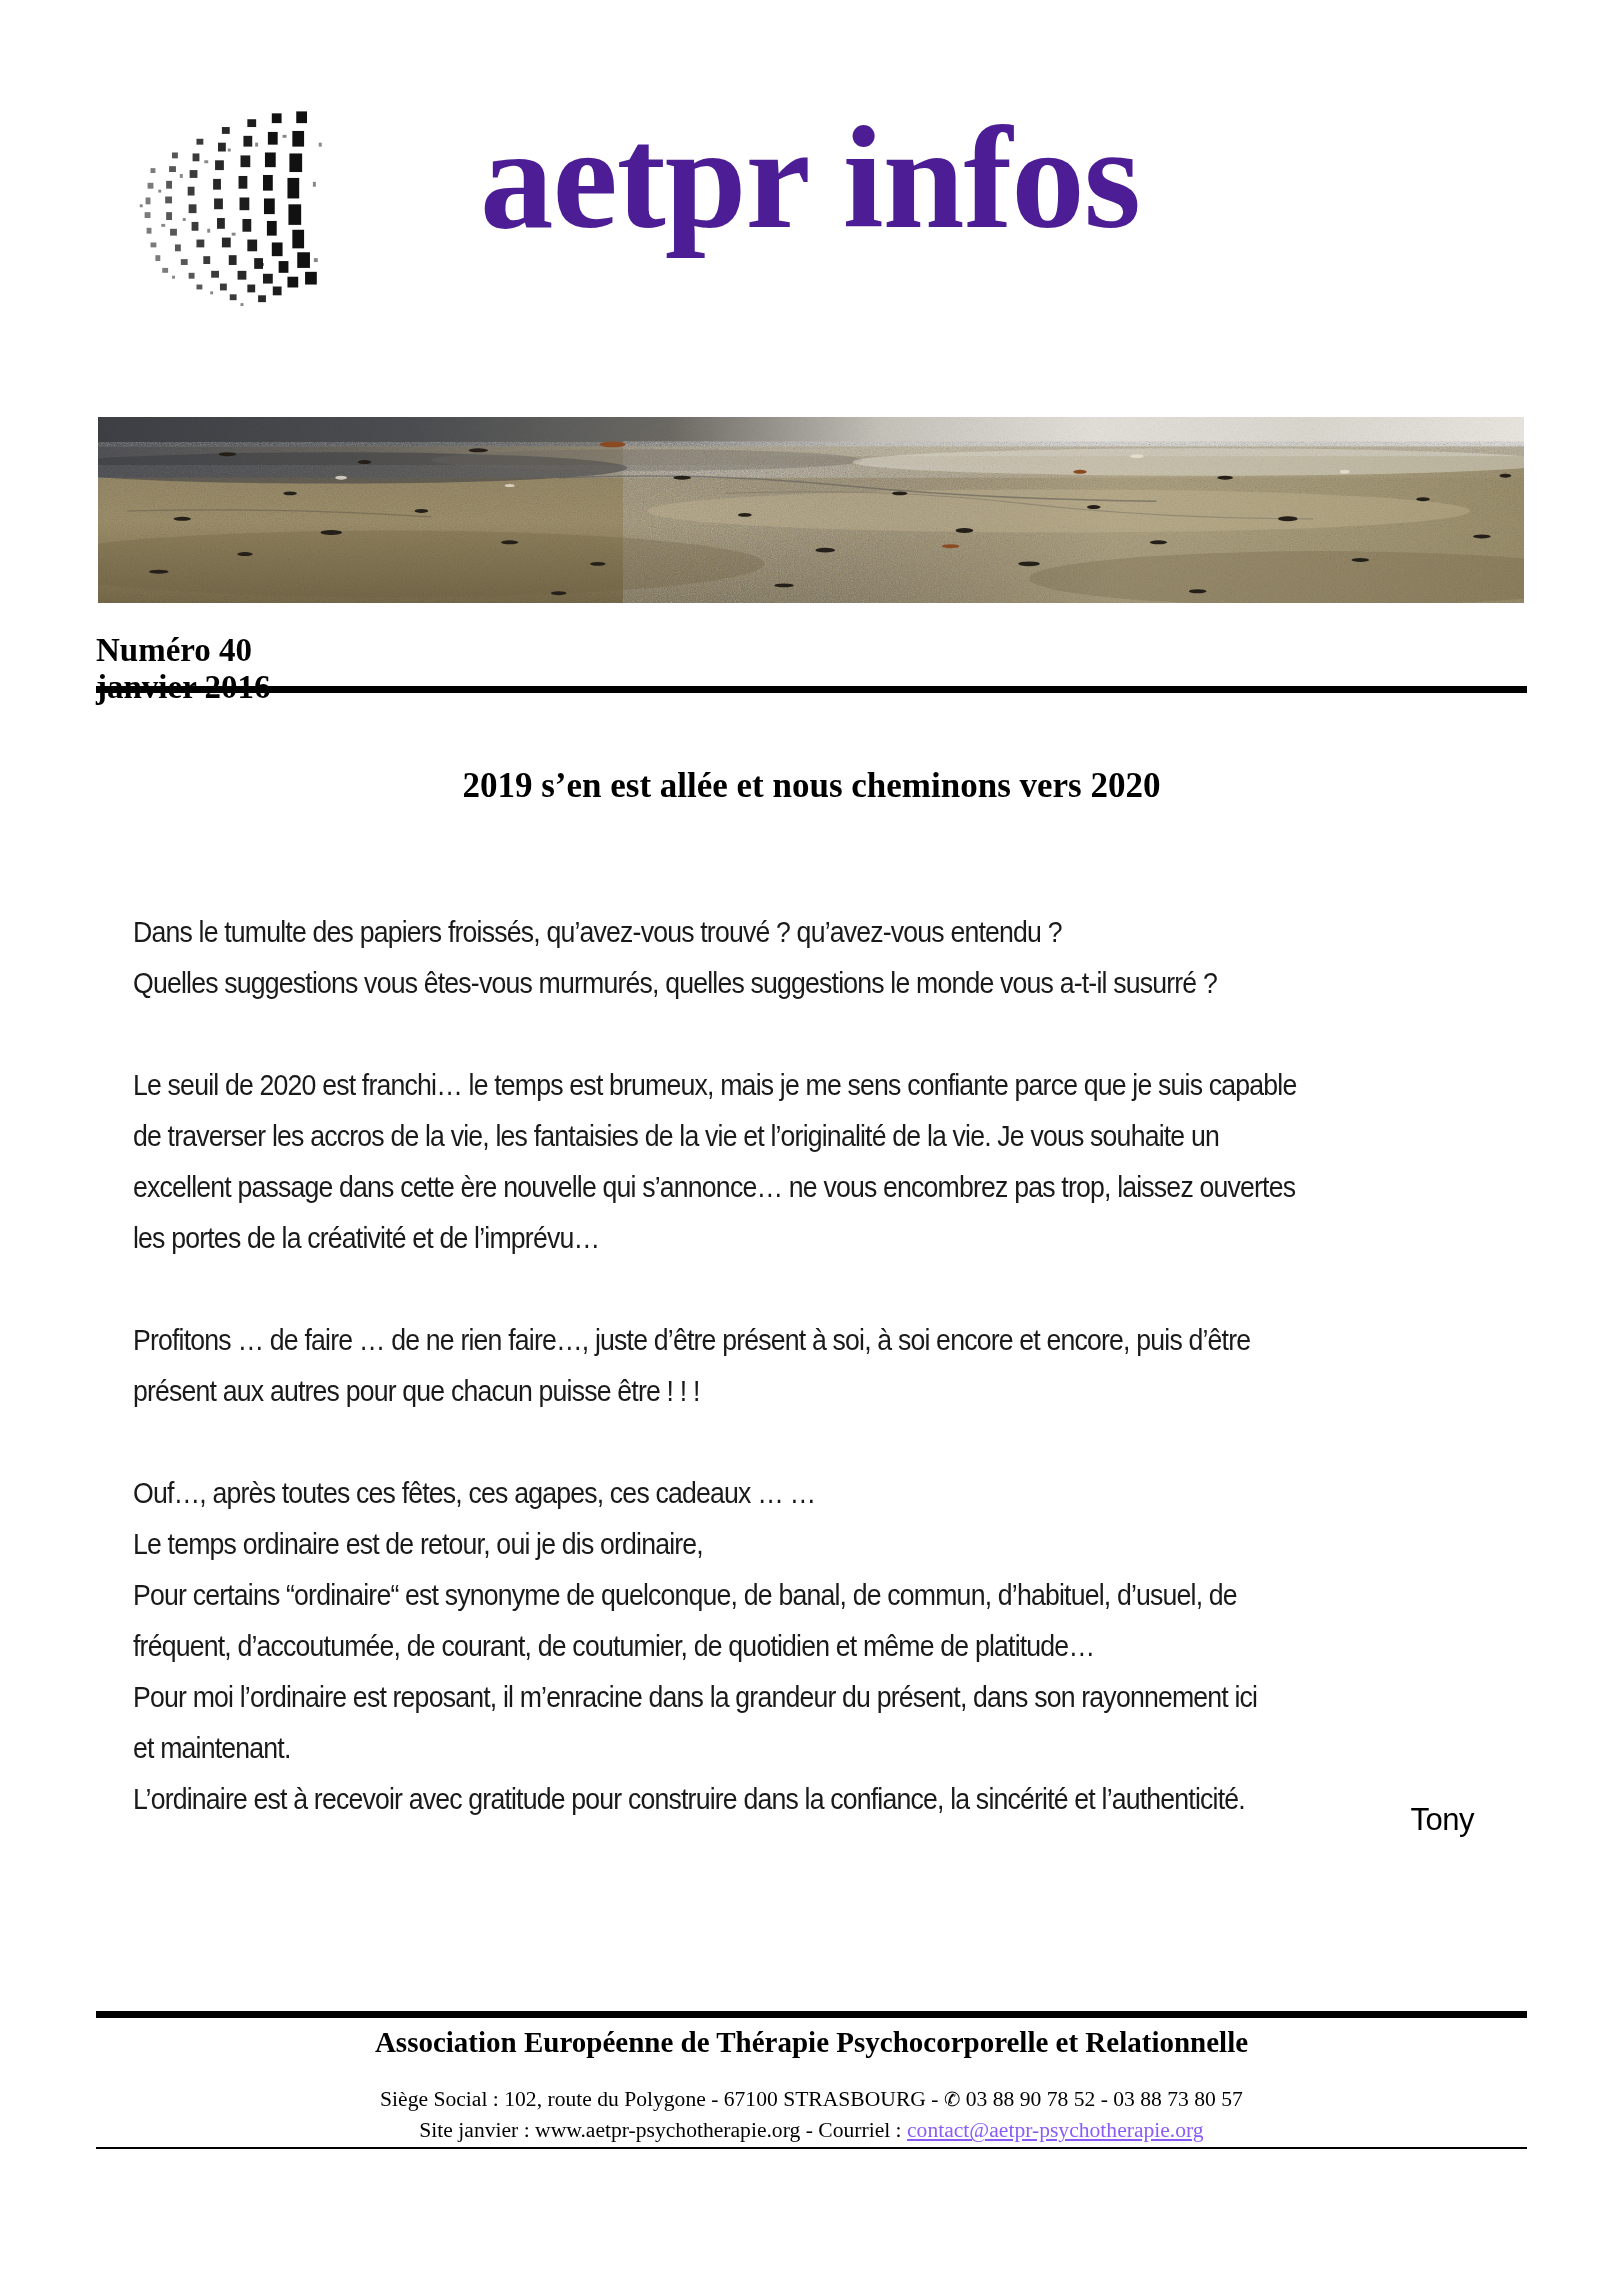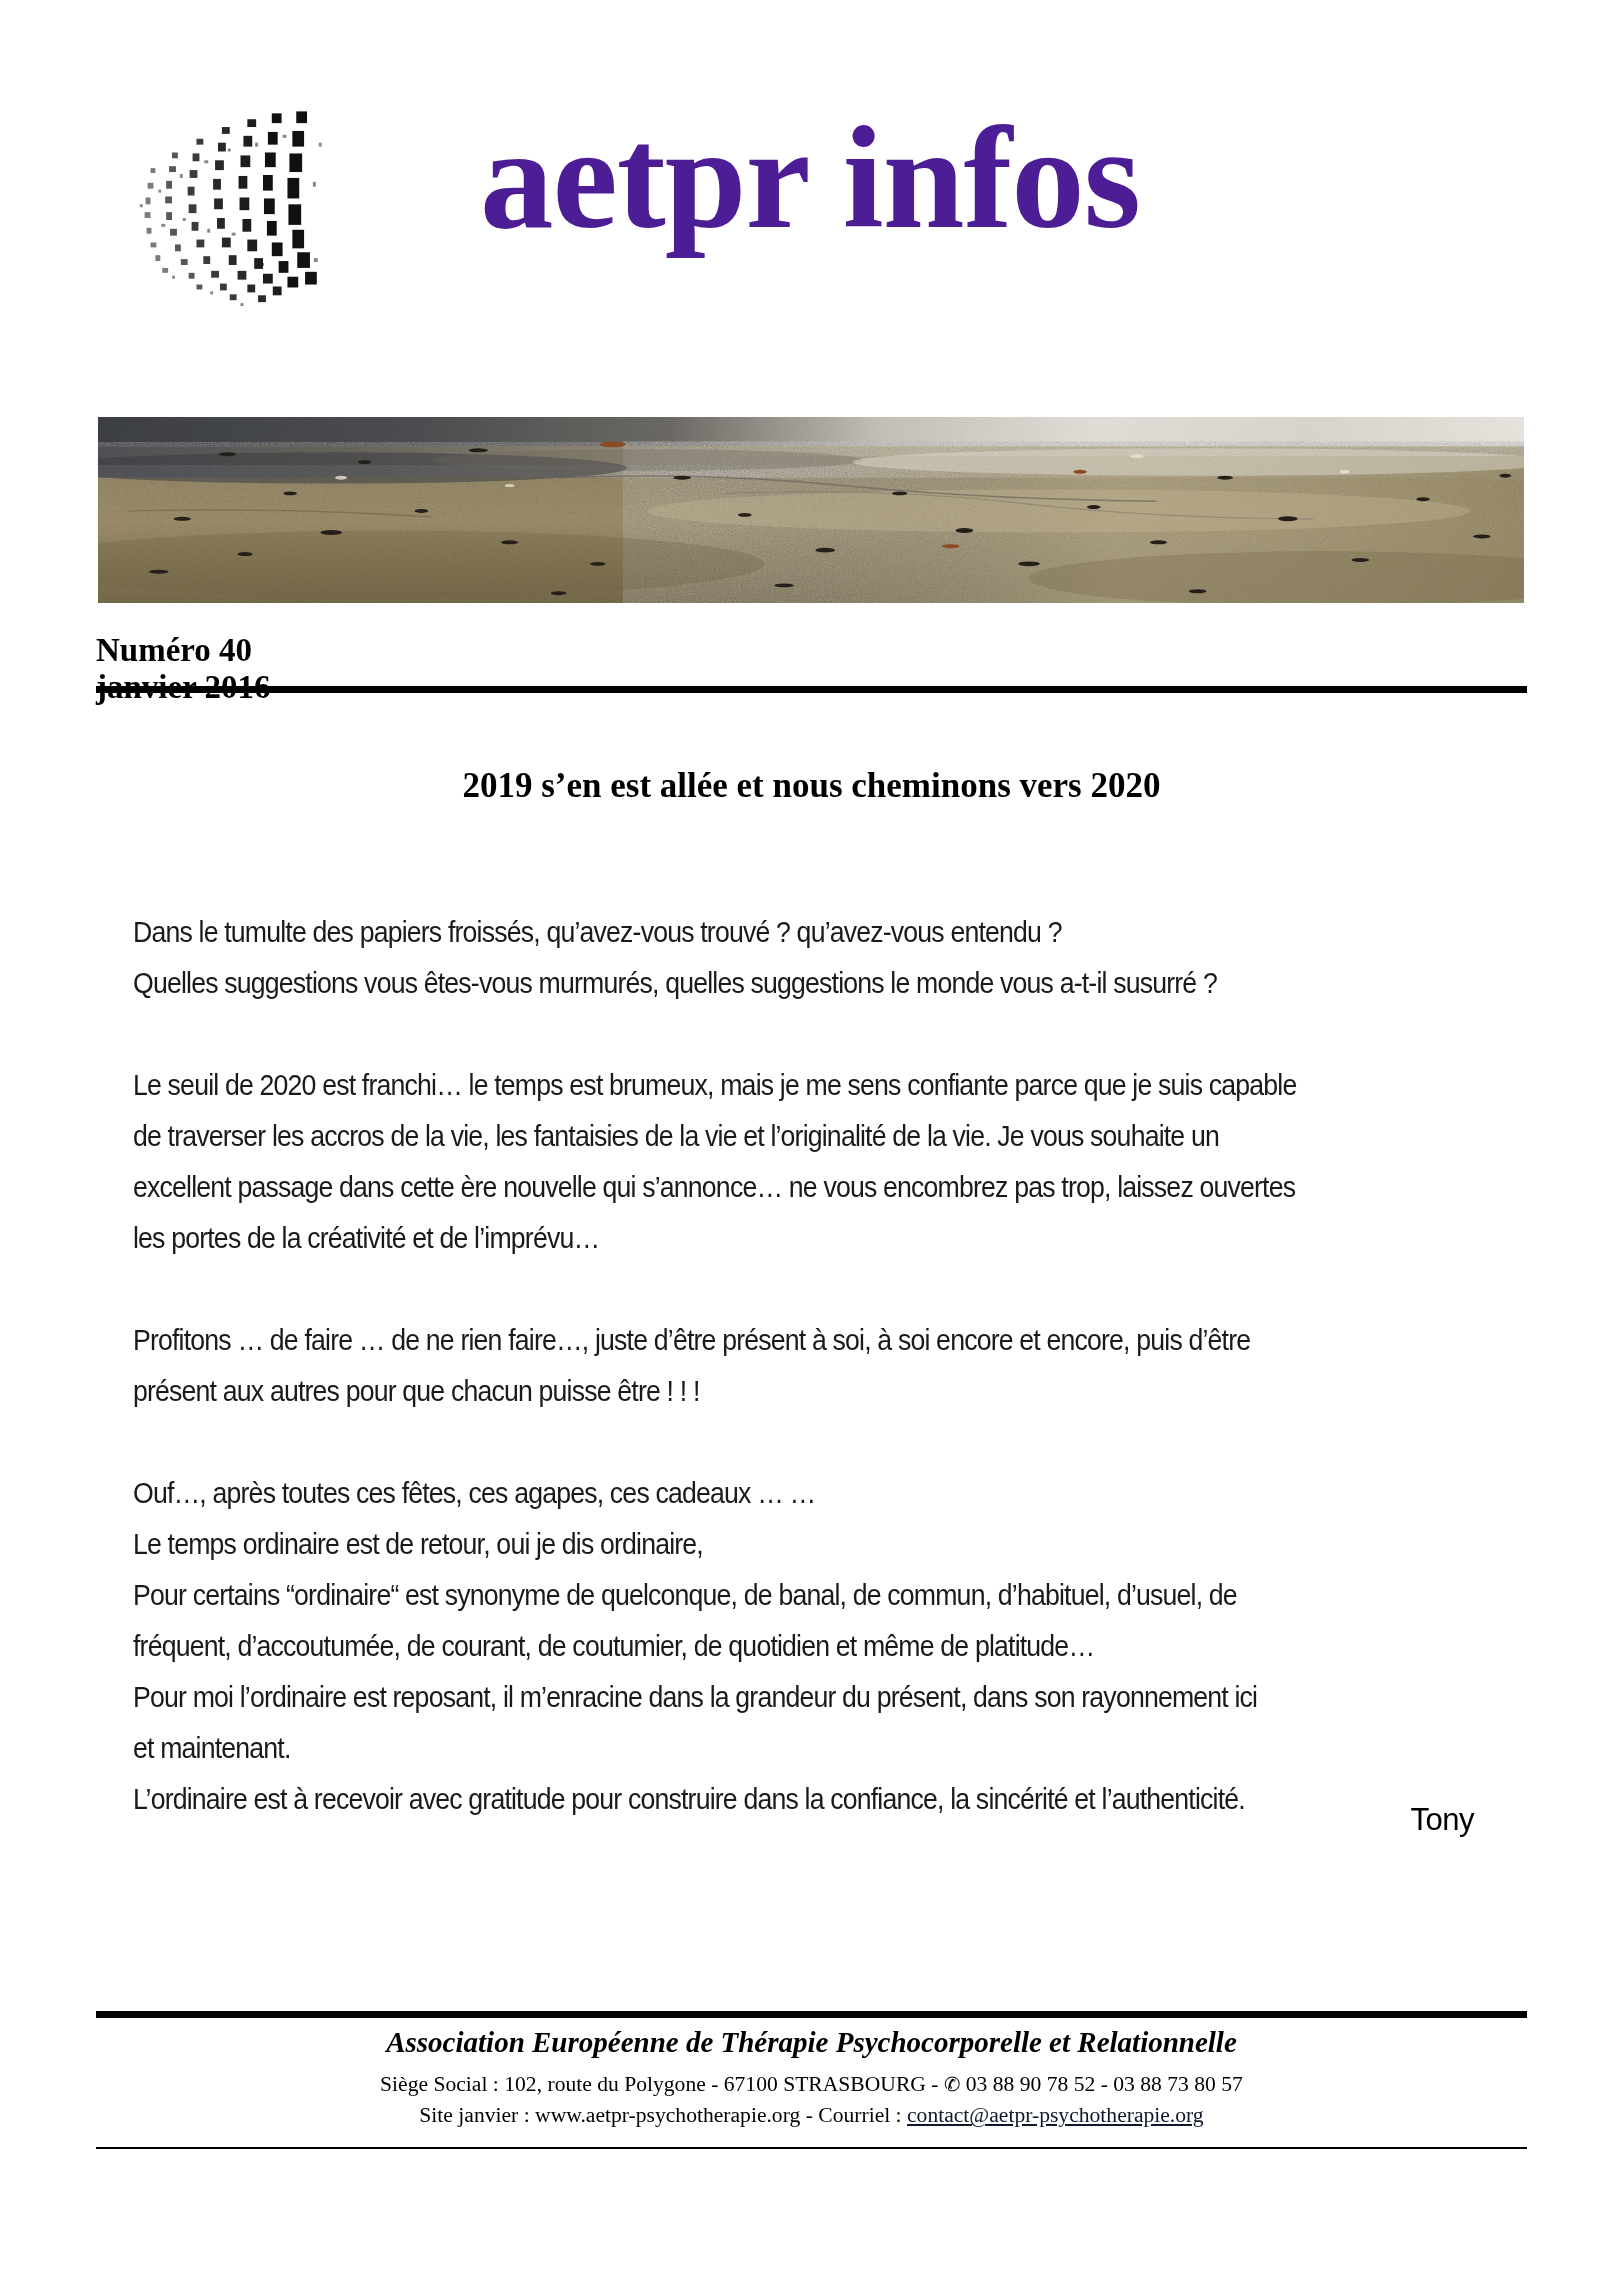--- a/index.html
+++ b/index.html
@@ -149,30 +149,29 @@
     left: 96px;
     top: 2023px;
     width: 1431px;
     text-align: center;
   }
   .footer-org {
     font-family: "Liberation Serif", serif;
     font-weight: bold;
     font-size: 29px;
     line-height: 1.35;
-    margin-bottom: 7px;
-    font-style: italic;
+    margin-bottom: 22px;
   }
   .footer-line {
     font-family: "Liberation Serif", serif;
     font-size: 21.6px;
     line-height: 1.45;
   }
   .footer-mail {
-    color: #0f172a;
+    color: #8b5cf6;
     text-decoration: underline;
     margin-top: 12px;
   }
   .phone-icon { font-size: 19.6px; }
 </style>
 </head>
 <body>
 
 <div class="page">
 

